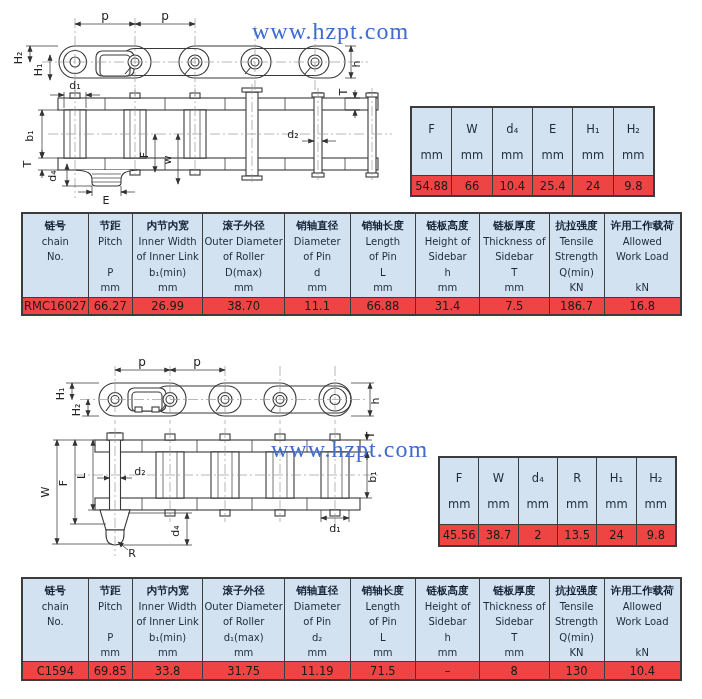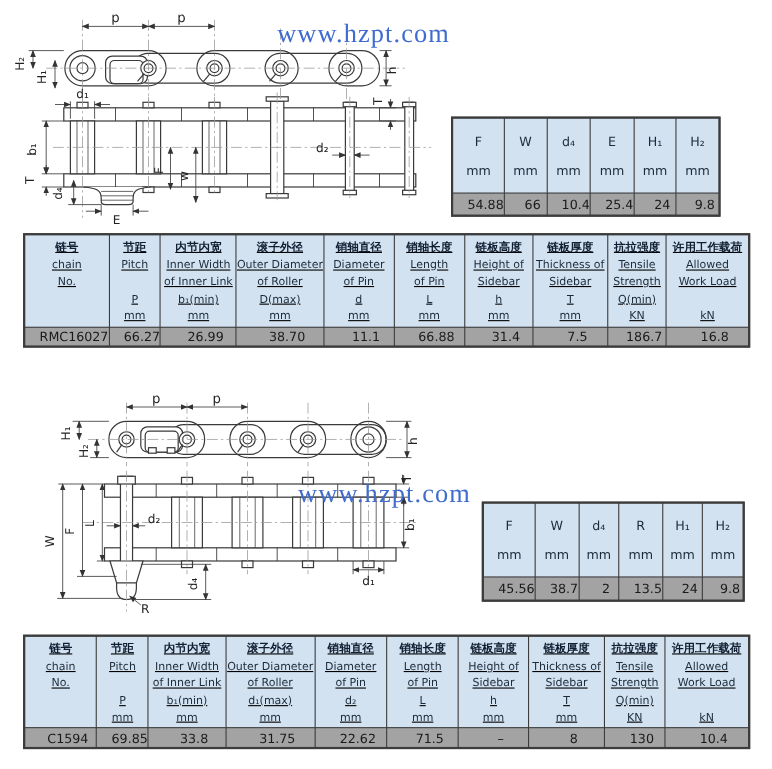--- a/index.html
+++ b/index.html
@@ -3,25 +3,25 @@
 <meta charset="utf-8">
 <style>
   html,body{margin:0;padding:0;background:#ffffff;}
   .canvas{position:relative;width:702px;height:699px;background:#fff;overflow:hidden;
           font-family:"DejaVu Sans","Liberation Sans",sans-serif;}
   .wm{position:absolute;font-family:"Liberation Serif","DejaVu Serif",serif;
       font-size:24px;color:#3f6cce;letter-spacing:1px;white-space:nowrap;margin-top:12px;}
   .tbl{position:absolute;display:grid;gap:1px;background:#3c3c3c;border:2px solid #3c3c3c;box-sizing:border-box;}
   .spec{grid-template-columns:66fr 44fr 71fr 82fr 66fr 66fr 64fr 70fr 55fr 77fr;}
   .dim{grid-template-columns:repeat(6,1fr);}
-  .hc{background:#d3e2f1;display:flex;flex-direction:column;align-items:center;padding-top:4px;overflow:hidden;text-decoration:underline;}
+  .hc{background:#d3e2f1;display:flex;flex-direction:column;align-items:center;padding-top:4px;overflow:hidden;}
   .hc div{line-height:15.6px;height:15.6px;font-size:10px;color:#1c2b3a;white-space:nowrap;}
   .hc .cn{font-weight:bold;font-size:10.5px;color:#121f33;}
-  .vc{background:#a3a3a3;display:flex;align-items:center;justify-content:center;
-      font-size:11.5px;color:#1a1a1a;white-space:nowrap;padding-left:13px;}
+  .vc{background:#ef4444;display:flex;align-items:center;justify-content:center;
+      font-size:11.5px;color:#1a1a1a;white-space:nowrap;}
   .dhc{background:#d3e2f1;display:flex;flex-direction:column;align-items:center;justify-content:center;
        gap:12px;font-size:11.5px;color:#1c2b3a;}
   svg.draw{position:absolute;}
   svg text{font-size:11px;fill:#222;font-family:"DejaVu Sans","Liberation Sans",sans-serif;}
   svg text.big{font-size:12px;}
 </style>
 </head>
 <body>
 
 <div class="canvas">
@@ -487,21 +487,21 @@
         <div class="cn">许用工作载荷</div>
         <div>Allowed</div>
         <div>Work Load</div>
         <div></div>
         <div>kN</div>
       </div>
     <div class="vc">C1594</div>
     <div class="vc">69.85</div>
     <div class="vc">33.8</div>
     <div class="vc">31.75</div>
-    <div class="vc">22.62</div>
+    <div class="vc">11.19</div>
     <div class="vc">71.5</div>
     <div class="vc">–</div>
     <div class="vc">8</div>
     <div class="vc">130</div>
     <div class="vc">10.4</div>
   </div>
 
 </div>
 
 </body></html>

